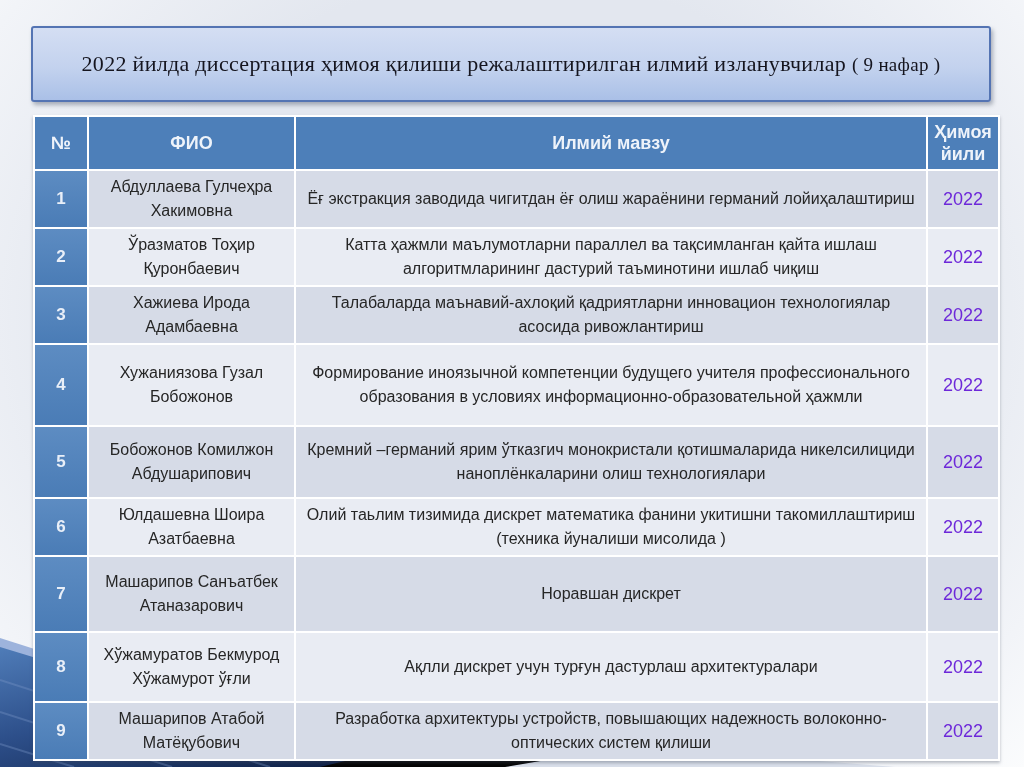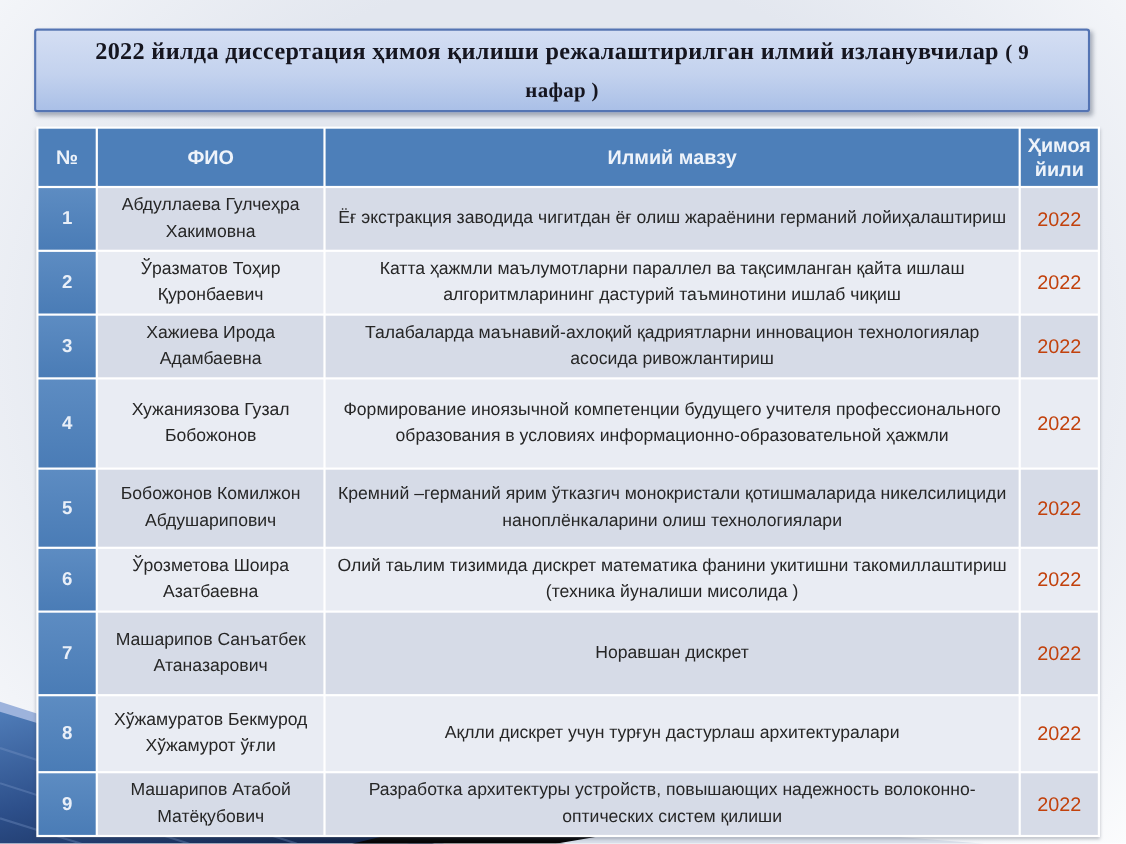--- a/index.html
+++ b/index.html
@@ -20,21 +20,21 @@
     position:absolute; left:31px; top:26px; width:960px; height:76px;
     background:linear-gradient(180deg, #d4def3 0%, #c3d2ee 55%, #aac0e7 100%);
     border:2px solid #5474b3;
     border-radius:3px;
     box-shadow:2px 3px 4px rgba(80,90,110,0.45);
     display:flex; align-items:center; justify-content:center;
     text-align:center; padding:0 40px;
   }
   .title-box h1 {
     font-family:"Liberation Serif", serif;
-    font-size:22px; font-weight:bold; color:#15151f;
+    font-size:22px; font-weight:normal; color:#15151f;
     line-height:1.55; letter-spacing:0.3px;
   }
   .title-count { font-size:19px; }
   table.main-table {
     position:absolute; left:33px; top:115px;
     width:957px;
     border-collapse:separate; border-spacing:2.5px;
     background:#ffffff;
     box-shadow:0 2px 3px rgba(60,70,90,0.35);
     table-layout:fixed;
@@ -49,21 +49,21 @@
     color:#eef3fa;
     font-size:18px; font-weight:bold;
     height:52px; line-height:1.25;
     padding:2px 4px;
   }
   td.cell-num {
     background:linear-gradient(180deg,#5d8cc2 0%, #4a7cb6 100%);
     color:#e9eff8; font-size:17px; font-weight:bold;
   }
   td.cell-name, td.cell-topic { color:#262626; font-size:16px; line-height:1.5; padding:4px 10px; }
-  td.cell-year { color:#c2410c; font-size:18px; }
+  td.cell-year { color:#6d28d9; font-size:18px; }
   tr.odd  td.cell-name, tr.odd  td.cell-topic, tr.odd  td.cell-year { background:#d6dbe7; }
   tr.even td.cell-name, tr.even td.cell-topic, tr.even td.cell-year { background:#e9ecf3; }
   tbody tr:nth-child(1) td { height:56px; }
   tbody tr:nth-child(2) td { height:52px; }
   tbody tr:nth-child(3) td { height:48px; }
   tbody tr:nth-child(4) td { height:80px; }
   tbody tr:nth-child(5) td { height:70px; }
   tbody tr:nth-child(6) td { height:52px; }
   tbody tr:nth-child(7) td { height:74px; }
   tbody tr:nth-child(8) td { height:68px; }
@@ -143,21 +143,21 @@
         <td class="cell-year">2022</td>
       </tr>
       <tr class="odd">
         <td class="cell-num">5</td>
         <td class="cell-name">Бобожонов Комилжон Абдушарипович</td>
         <td class="cell-topic">Кремний –германий ярим ўтказгич монокристали қотишмаларида никелсилициди наноплёнкаларини олиш технологиялари</td>
         <td class="cell-year">2022</td>
       </tr>
       <tr class="even">
         <td class="cell-num">6</td>
-        <td class="cell-name">Ўрозметова Шоира Азатбаевна</td>
+        <td class="cell-name">Юлдашевна Шоира Азатбаевна</td>
         <td class="cell-topic">Олий таьлим тизимида дискрет математика фанини укитишни такомиллаштириш (техника йуналиши мисолида )</td>
         <td class="cell-year">2022</td>
       </tr>
       <tr class="odd">
         <td class="cell-num">7</td>
         <td class="cell-name">Машарипов Санъатбек Атаназарович</td>
         <td class="cell-topic">Норавшан дискрет</td>
         <td class="cell-year">2022</td>
       </tr>
       <tr class="even">

